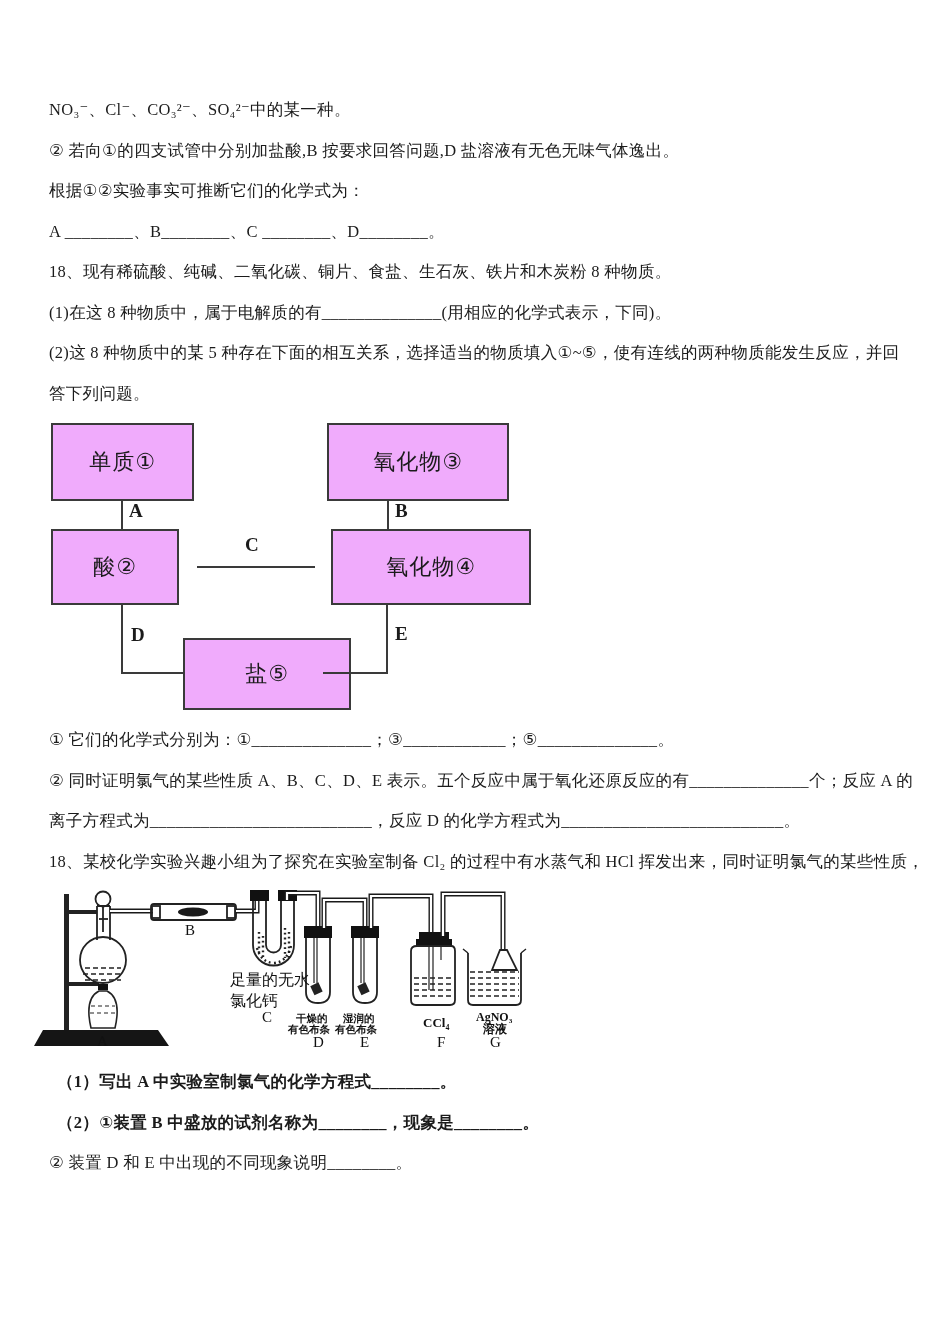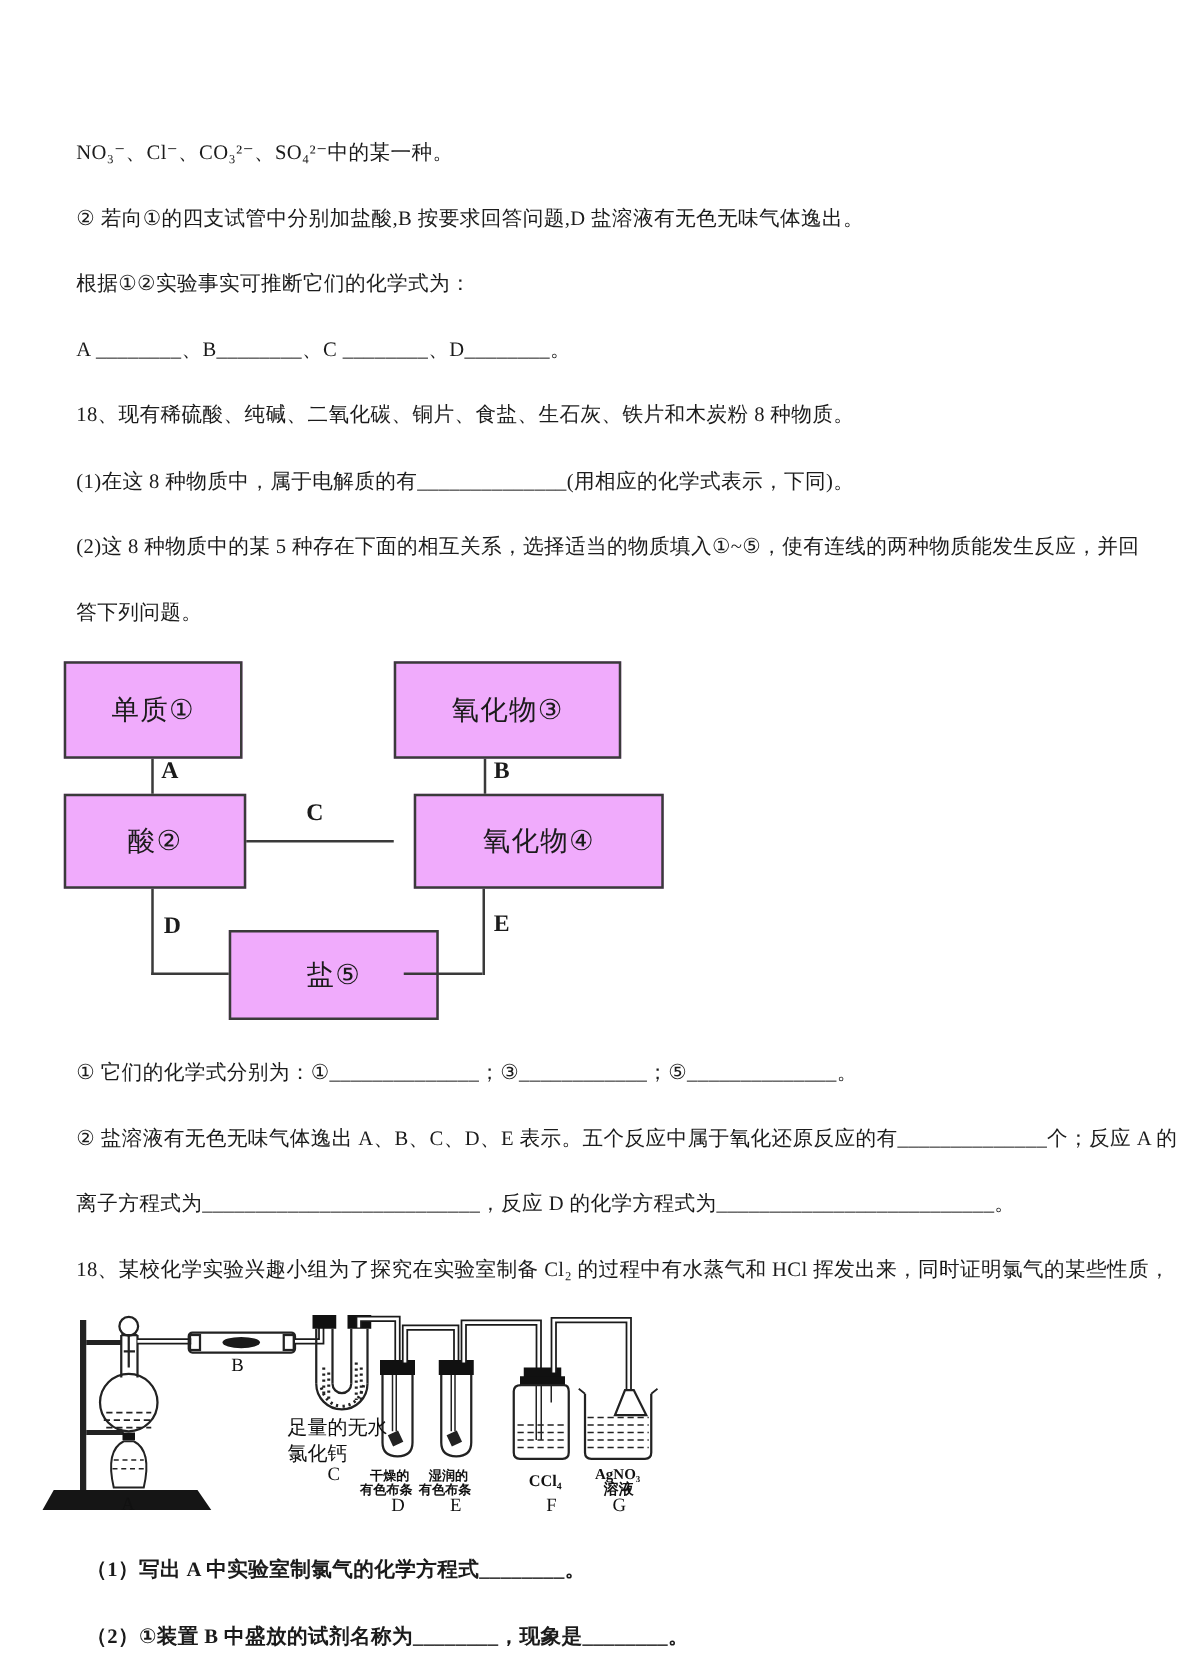--- a/index.html
+++ b/index.html
@@ -6,37 +6,37 @@
   html,body { margin:0; padding:0; }
   body {
     width: 950px; height: 1344px;
     background: #ffffff;
     color: #1b1b1b;
     font-family: "Liberation Serif", "DejaVu Serif", "DejaVu Sans", serif;
     overflow: hidden;
   }
   .page { position: relative; width: 950px; height: 1344px; padding: 88px 40px 0 45px; }
   p.line {
-    margin: 16px; font-size: 16.5px; line-height: 36.5px;
+    margin: 4px; font-size: 16.5px; line-height: 36.5px;
     white-space: nowrap; letter-spacing: 0.3px;
   }
   p.indent { padding-left: 8px; font-weight: bold; }
 
   
   .flowchart { position: relative; width: 520px; height: 300px; margin: 6px 0 0 0; }
   .fc-box {
     position: absolute; border: 2px solid #3a3a3a; background: #f0abfc;
     display: flex; align-items: center; justify-content: center;
     font-size: 22px; letter-spacing: 1px;
   }
   .fc-line { position: absolute; background: #3a3a3a; }
   .fc-label { position: absolute; font-weight: bold; font-size: 19px; }
   .box-unit   { left: 6px;   top: 5px;   width: 143px; height: 78px; }
-  .box-oxide3 { left: 270px; top: 5px;   width: 182px; height: 78px; }
-  .box-acid   { left: 6px;   top: 111px; width: 146px; height: 76px; }
+  .box-oxide3 { left: 282px; top: 5px;   width: 182px; height: 78px; }
+  .box-acid   { left: 6px;   top: 111px; width: 128px; height: 76px; }
   .box-oxide4 { left: 286px; top: 111px; width: 200px; height: 76px; }
   .box-salt   { left: 138px; top: 220px; width: 168px; height: 72px; }
   .ln-a  { left: 76px;  top: 83px;  width: 2px;  height: 28px; }
   .ln-b  { left: 342px; top: 83px;  width: 2px;  height: 28px; }
   .ln-c  { left: 152px; top: 148px; width: 118px; height: 2px; }
   .ln-d1 { left: 76px;  top: 187px; width: 2px;  height: 69px; }
   .ln-d2 { left: 76px;  top: 254px; width: 62px; height: 2px; }
   .ln-e1 { left: 341px; top: 187px; width: 2px;  height: 69px; }
   .ln-e2 { left: 278px; top: 254px; width: 63px; height: 2px; }
   .lb-a { left: 84px;  top: 82px; }
@@ -83,21 +83,21 @@
     <div class="fc-line ln-e2"></div>
 
     <span class="fc-label lb-a">A</span>
     <span class="fc-label lb-b">B</span>
     <span class="fc-label lb-c">C</span>
     <span class="fc-label lb-d">D</span>
     <span class="fc-label lb-e">E</span>
   </div>
 
   <p class="line gap-after-flow">① 它们的化学式分别为：①______________；③____________；⑤______________。</p>
-  <p class="line">② 盐溶液有无色无味气体逸出 A、B、C、D、E 表示。五个反应中属于氧化还原反应的有______________个；反应 A 的</p>
+  <p class="line">② 同时证明氯气的某些性质 A、B、C、D、E 表示。五个反应中属于氧化还原反应的有______________个；反应 A 的</p>
   <p class="line">离子方程式为__________________________，反应 D 的化学方程式为__________________________。</p>
 
   <p class="line">18、某校化学实验兴趣小组为了探究在实验室制备 Cl₂ 的过程中有水蒸气和 HCl 挥发出来，同时证明氯气的某些性质，</p>
 
   <div class="apparatus">
     <svg width="520" height="172" viewBox="0 0 520 172" xmlns="http://www.w3.org/2000/svg" font-family="Liberation Serif, DejaVu Sans, serif">
 
       <g>
         <rect x="31" y="6" width="5" height="136" fill="#222"></rect>
         <polygon points="10,142 125,142 136,158 1,158" fill="#151515"></polygon>

